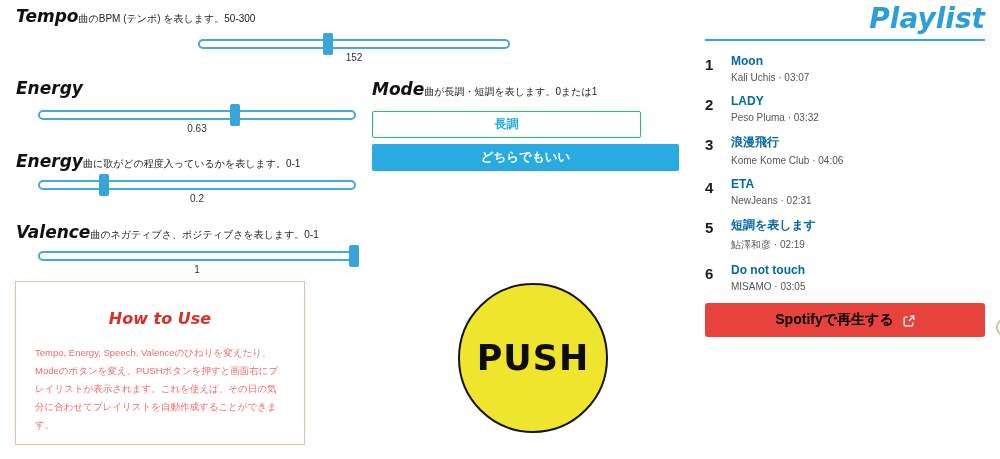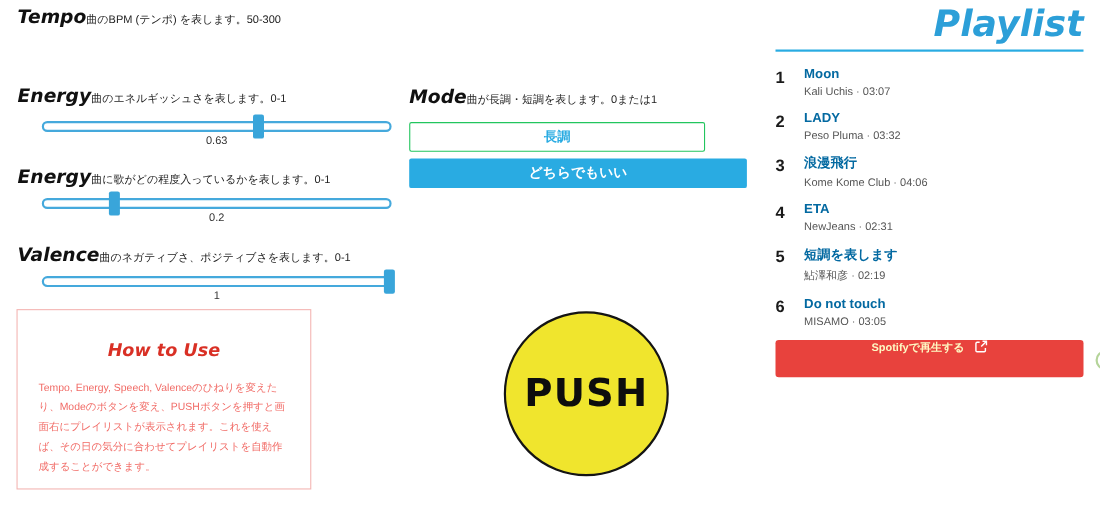--- a/index.html
+++ b/index.html
@@ -19,62 +19,67 @@
   .slider-value { margin-top:3px; text-align:center; font-size:10px; color:#333; }
 
   
   .mode-row { position:absolute; left:372px; top:111px; width:269px; display:flex; gap:7px; }
   .mode-btn { flex:1; height:27px; background:#fff; border:1px solid #22c55e; border-radius:2px;
               color:#29abe2; font-weight:bold; font-size:12px; display:flex; align-items:center; justify-content:center; cursor:pointer; }
   .mode-either { position:absolute; left:372px; top:144px; width:307px; height:27px; background:#29abe2; border:none; border-radius:2px;
               color:#fff; font-weight:bold; font-size:12.5px; display:flex; align-items:center; justify-content:center; cursor:pointer; }
 
   
-  .howto { position:absolute; left:15px; top:281px; width:268px; height:164px; background:#fff;
+  .howto { position:absolute; left:15px; top:281px; width:290px; height:164px; background:#fff;
            border:1px solid #f4b6b3; padding:27px 19px 0 19px; }
   .howto-title { font-family:"DejaVu Sans",sans-serif; font-style:italic; font-weight:bold; font-size:16px;
                  color:#d93025; text-align:center; margin-bottom:16px; }
   .howto-body { font-size:9.5px; line-height:1.9; color:#f16b66; }
 
   
   .push-btn { position:absolute; left:458px; top:283px; width:150px; height:150px; border-radius:50%;
               background:#f0e52d; border:2px solid #141414; display:flex; align-items:center; justify-content:center; cursor:pointer; }
   .push-label { font-family:"DejaVu Sans",sans-serif; font-weight:bold; font-size:35px; color:#0d0d0d; letter-spacing:1px; }
 
   
   .playlist { position:absolute; left:705px; top:0; width:280px; }
   .pl-title { text-align:right; font-family:"DejaVu Sans",sans-serif; font-style:italic; font-weight:bold;
-              font-size:33px; color:#2c9fd8; padding-top:2px; line-height:1.2; }
+              font-size:28px; color:#2c9fd8; padding-top:2px; line-height:1.2; }
   .pl-rule { height:2px; background:#29abe2; margin-top:3px; }
   .pl-list { margin-top:13px; }
   .pl-item { display:flex; margin-bottom:11px; }
   .pl-num { width:26px; font-weight:bold; font-size:15px; color:#1a1a1a; padding-top:2px; }
   .pl-song { font-weight:bold; font-size:12px; color:#0369a1; }
   .pl-meta { font-size:10px; color:#555; margin-top:4px; }
   .spotify-btn { margin-top:8px; width:100%; height:34px; background:#e8423d; border:none; border-radius:3px;
-                 color:#fef9c3; font-weight:bold; font-size:10px; display:flex; justify-content:center; gap:9px; cursor:pointer; }
+                 color:#000000; font-weight:bold; font-size:14px; display:flex; align-items:center; justify-content:center; gap:9px; cursor:pointer; }
   .ext-icon { width:12px; height:12px; display:inline-block; }
 
   
   .edge-pill { position:absolute; left:996px; top:319px; width:16px; height:17px; background:#fff;
                border:2px solid #b5d49a; border-radius:8px; cursor:pointer; }
 </style>
 </head>
 <body>
 
 <div id="app">
 
   <div class="param-head" style="left:16px; top:6px;">
     <span class="param-name">Tempo</span>
     <span class="param-desc">曲のBPM (テンポ) を表します。50-300</span>
   </div>
+  <div class="slider" style="left:198px; top:39px; width:312px;">
+    <div class="track">
+      <div class="handle" style="left: 41.5%;"></div>
+    </div>
+    <div class="slider-value">152</div>
+  </div>
 
   <div class="param-head" style="left:16px; top:78px;">
     <span class="param-name">Energy</span>
-    <span class="param-desc">曲のエネルギッシュさを表します。0-1</span>
   </div>
   <div class="slider" style="left:38px; top:110px; width:318px;">
     <div class="track">
       <div class="handle" style="left: 62%;"></div>
     </div>
     <div class="slider-value">0.63</div>
   </div>
 
   <div class="param-head" style="left:16px; top:151px;">
     <span class="param-name">Energy</span>

